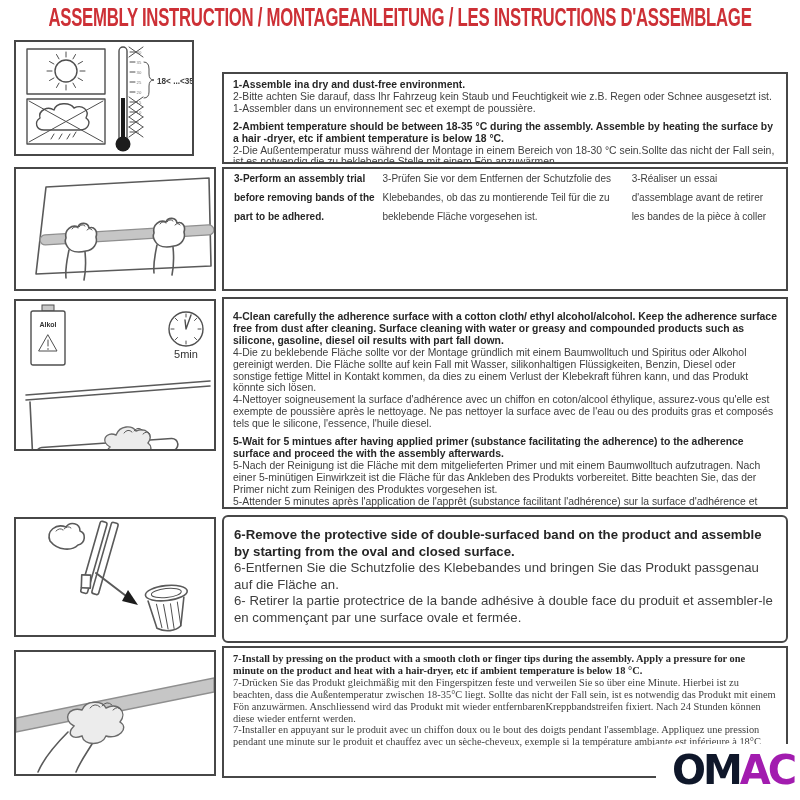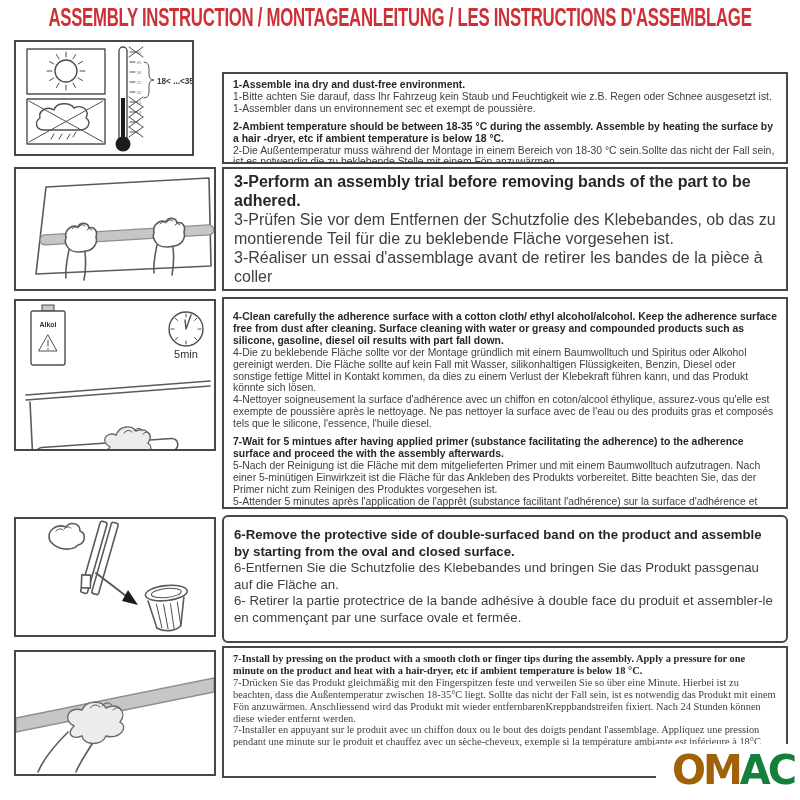--- a/index.html
+++ b/index.html
@@ -15,42 +15,42 @@
     font-size:25px; font-weight:bold; letter-spacing:-0.4px; color:#cd3036;
   }
   .box {
     position:absolute; background:#fff; border:2px solid #474747;
     box-sizing:border-box; overflow:hidden;
   }
   .box svg { display:block; }
   .txt p { margin:0; }
   .txt .b { font-weight:bold; color:#272727; }
   .t-sm { padding:5px 9px 3px; font-size:10.4px; line-height:11.9px; }
-  .t-lg { padding:0 10px; font-size:16px; line-height:19px;
-          display:flex; flex-direction:column; justify-content:center; }
+  .t-lg { padding:0 10px; font-size:10px; line-height:19px;
+          display:flex; flex-direction:row; justify-content:center; }
   .t-md { padding:10px 10px 0; font-size:13.2px; line-height:16.6px;border-radius:6px; }
   .spacer { height:6px; }
   
   .ln  { fill:none; stroke:#4f4f4f; stroke-width:1.4; stroke-linecap:round; stroke-linejoin:round; }
   .ln2 { fill:none; stroke:#5a5a5a; stroke-width:1.6; stroke-linecap:round; stroke-linejoin:round; }
   .strip { fill:#c6c6c6; stroke:#8f8f8f; stroke-width:1.3; }
   .cloth { fill:#ececec; stroke:#6a6a6a; stroke-width:1.4; }
   .fw { fill:#ffffff; }
   .thin { stroke-width:1; }
   .thermo-label { font:bold 8.2px "Liberation Sans", sans-serif; fill:#3c3c3c; }
   .tick-num { font:4.3px "Liberation Sans", sans-serif; fill:#787878; }
   .bottle-label { font:bold 7px "Liberation Sans", sans-serif; fill:#333; text-anchor:middle; }
   .clock-label { font:11px "Liberation Sans", sans-serif; fill:#333; text-anchor:middle; }
   .logo {
     position:absolute; right:6px; top:744px; width:138px; height:52px;
     background:#fff; z-index:3; display:flex; align-items:center; justify-content:flex-end;
     font-family:"DejaVu Sans", sans-serif; font-weight:bold; font-size:40px; letter-spacing:-3px;
   }
-  .logo-black { color:#a16207; }
-  .logo-red   { color:#15803d; }
+  .logo-black { color:#0f172a; }
+  .logo-red   { color:#a21caf; }
 </style>
 </head>
 <body>
 
 <div>
 
   <h1 class="title">ASSEMBLY INSTRUCTION / MONTAGEANLEITUNG / LES INSTRUCTIONS D'ASSEMBLAGE</h1>
 
   <div class="box" style="left:14px; top:40px; width:180px; height:116px;">
     <svg viewBox="0 0 198 112" width="198" height="112">
@@ -80,21 +80,21 @@
         <text class="tick-num" x="120.5" y="81.8">5</text>
         <text class="tick-num" x="120.5" y="91.8">0</text>
         <path class="ln thin" d="M113,5 L127,15 M113,15 L127,5 M113,55 L127,65 M113,65 L127,55 M113,65 L127,75 M113,75 L127,65 M113,75 L127,85 M113,85 L127,75 M113,85 L127,95 M113,95 L127,85"></path>
         <path class="ln thin" d="M128,20 Q133,20 133,27 L133,32 Q133,38 138,38 Q133,38 133,44 L133,50 Q133,56 128,56"></path>
         <text class="thermo-label" x="141" y="41.5">18&lt; ...&lt;35 °C</text>
       </g>
     </svg>
   </div>
   <div class="box txt t-sm" style="left:222px; top:40px; width:566px; height:92px;margin-top:32px;">
     <p class="b">1-Assemble ina dry and dust-free environment.</p>
-    <p>1-Bitte achten Sie darauf, dass Ihr Fahrzeug kein Staub und Feuchtigkeit wie z.B. Regen oder Schnee ausgesetzt ist.</p>
+    <p>2-Bitte achten Sie darauf, dass Ihr Fahrzeug kein Staub und Feuchtigkeit wie z.B. Regen oder Schnee ausgesetzt ist.</p>
     <p>1-Assembler dans un environnement sec et exempt de poussière.</p>
     <div class="spacer"></div>
     <p class="b">2-Ambient temperature should be between 18-35 °C  during the assembly. Assemble by heating the surface by a hair -dryer, etc if ambient temperature is below 18 °C.</p>
     <p>2-Die Außentemperatur muss während der Montage in einem Bereich von 18-30 °C  sein.Sollte das nicht der Fall sein, ist es notwendig die zu beklebende Stelle mit einem Fön anzuwärmen.</p>
   </div>
 
   <div class="box" style="left:14px; top:167px; width:202px; height:124px;">
     <svg viewBox="0 0 198 120" width="198" height="120">
       <path class="ln2 fw" d="M30,18 L193,9 L195,97 L20,105 Z"></path>
       <rect x="24" y="61" width="174" height="10" rx="5" class="strip" transform="rotate(-3.5 110 66)"></rect>
@@ -138,21 +138,21 @@
         <path class="cloth" d="M-24,14 C-34,8 -28,-2 -18,2 C-14,-8 -2,-8 2,-2 C12,-6 20,2 14,10 C22,16 12,26 2,22 C-2,30 -16,30 -18,22 C-26,26 -30,20 -24,14 Z"></path>
         <path class="ln2 thin" d="M-10,0 q4,-5 8,-1 M0,-2 q4,-5 8,-1 M9,1 q4,-4 7,0"></path>
       </g>
     </svg>
   </div>
   <div class="box txt t-sm" style="left:222px; top:297px; width:566px; height:212px; padding-top:12px;">
     <p class="b">4-Clean carefully the adherence surface with a cotton cloth/ ethyl alcohol/alcohol. Keep the adherence surface free from dust after cleaning. Surface cleaning with water or greasy and compounded products such as silicone, gasoline, diesel oil results with part fall down.</p>
     <p>4-Die zu beklebende Fläche sollte vor der Montage gründlich mit einem Baumwolltuch und Spiritus oder Alkohol gereinigt werden. Die Fläche sollte auf kein Fall mit Wasser, silikonhaltigen Flüssigkeiten, Benzin, Diesel oder sonstige fettige Mittel in Kontakt kommen, da dies zu einem Verlust der Klebekraft führen kann, und das Produkt könnte sich lösen.</p>
     <p>4-Nettoyer soigneusement la surface d'adhérence avec un chiffon en coton/alcool éthylique, assurez-vous qu'elle est exempte de poussière après le nettoyage. Ne pas nettoyer la surface avec de l'eau ou des produits gras et composés tels que le silicone, l'essence, l'huile diesel.</p>
     <div class="spacer"></div>
-    <p class="b">7-Wait for 5 mintues after having applied primer (substance facilitating the adherence) to the adherence surface and proceed the with the assembly afterwards.</p>
+    <p class="b">5-Wait for 5 mintues after having applied primer (substance facilitating the adherence) to the adherence surface and proceed the with the assembly afterwards.</p>
     <p>5-Nach der Reinigung ist die Fläche mit dem mitgelieferten Primer und mit einem Baumwolltuch aufzutragen. Nach einer 5-minütigen Einwirkzeit ist die Fläche für das Ankleben des Produkts vorbereitet. Bitte beachten Sie, das der Primer nicht zum Reinigen des Produktes vorgesehen ist.</p>
     <p>5-Attender 5 minutes après l'application de l'apprêt (substance facilitant l'adhérence) sur la surface d'adhérence et procéder ensuite à l'assemblage</p>
   </div>
 
   <div class="box" style="left:14px; top:517px; width:202px; height:120px;">
     <svg viewBox="0 0 198 116" width="198" height="116">
       <g transform="translate(52,16)">
         <path class="fw ln2" d="M-18,6 C-22,-4 -12,-12 -2,-8 C2,-14 12,-12 12,-4 C18,-2 18,8 10,10 C4,16 -10,16 -18,6 Z"></path>
         <path class="ln2 thin" d="M-12,-4 q4,-4 7,-1 M-4,-6 q4,-4 7,-1"></path>
       </g>

